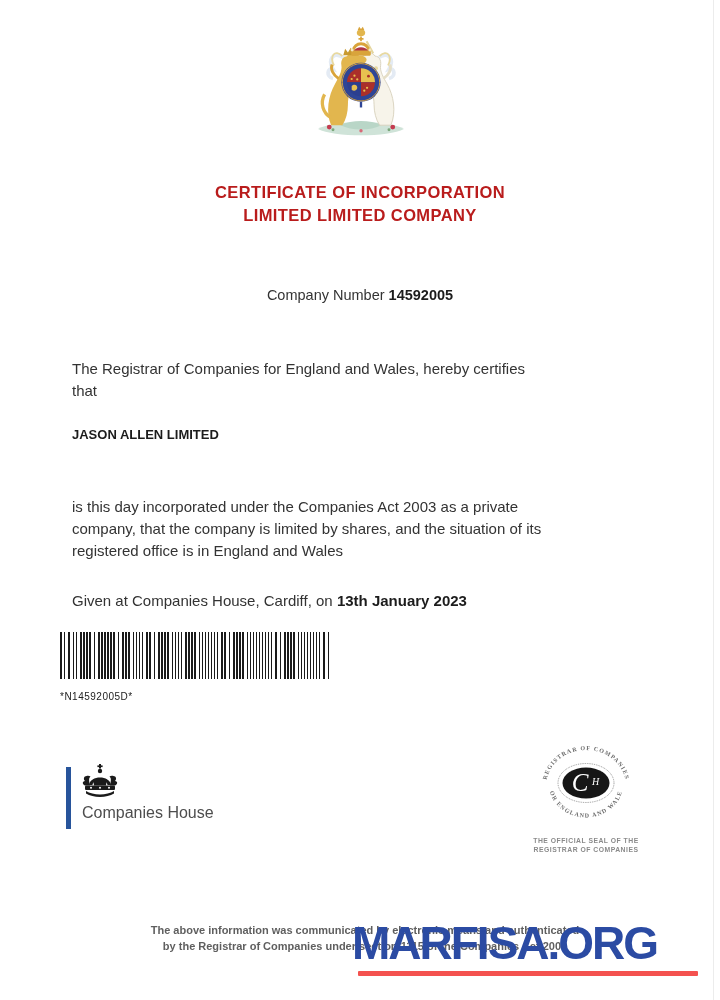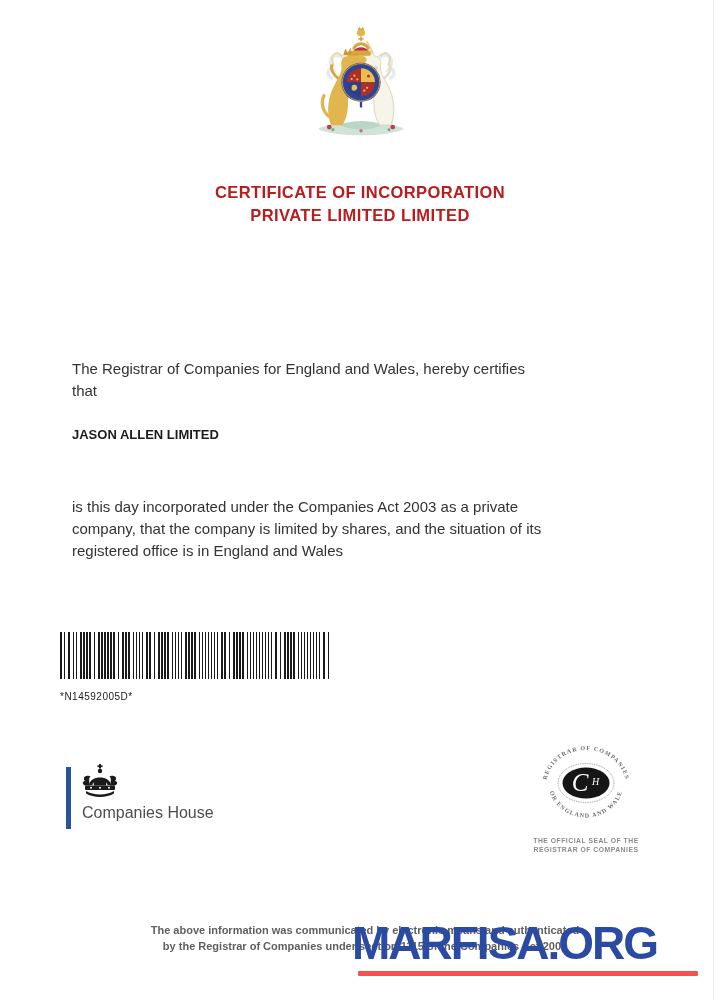--- a/index.html
+++ b/index.html
@@ -99,30 +99,38 @@
       <circle cx="56" cy="59" r="1.2" fill="#e8c050"></circle>
     <circle cx="68" cy="55.5" r="1.5" fill="#ab2f2a"></circle>
     <path d="M50 66 C52 64 56 64 56 68 C56 71 52 72 50 70 Z" fill="#e8c050"></path>
     <circle cx="66.5" cy="68" r="1.2" fill="#e8c050"></circle>
       <circle cx="63.5" cy="71" r="1.2" fill="#e8c050"></circle>
     <path d="M60 83 L60 89" stroke="#2e4596" stroke-width="2.5"></path>
   </svg>
 
   <div class="title">
     <div>CERTIFICATE OF INCORPORATION</div>
-    <div>PRIVATE LIMITED LIMITED</div>
-  </div>
-
+    <div>LIMITED LIMITED COMPANY</div>
+  </div>
+
+  <div class="company-number">
+    <span>Company Number</span>
+    <b>14592005</b>
+  </div>
 
   <p class="para certifies">The Registrar of Companies for England and Wales, hereby certifies
 that</p>
   <p class="company-name">JASON ALLEN LIMITED</p>
   <p class="para body-text">is this day incorporated under the Companies Act 2003 as a private
 company, that the company is limited by shares, and the situation of its
 registered office is in England and Wales</p>
+  <p class="given">
+    <span>Given at Companies House, Cardiff, on</span>
+    <b>13th January 2023</b>
+  </p>
 
   <div class="barcode-wrap">
     <svg id="barcode-svg" class="barcode-svg" width="274" height="47" aria-hidden="true" shape-rendering="crispEdges">
         <rect x="0" y="0" width="2" height="47" fill="#1a1a1a"></rect>
         <rect x="3.5" y="0" width="1.5" height="47" fill="#1a1a1a"></rect>
         <rect x="8" y="0" width="1.5" height="47" fill="#1a1a1a"></rect>
         <rect x="12.5" y="0" width="1.5" height="47" fill="#1a1a1a"></rect>
         <rect x="15.5" y="0" width="1.5" height="47" fill="#1a1a1a"></rect>
         <rect x="20" y="0" width="1.5" height="47" fill="#1a1a1a"></rect>
         <rect x="23" y="0" width="1.5" height="47" fill="#1a1a1a"></rect>

